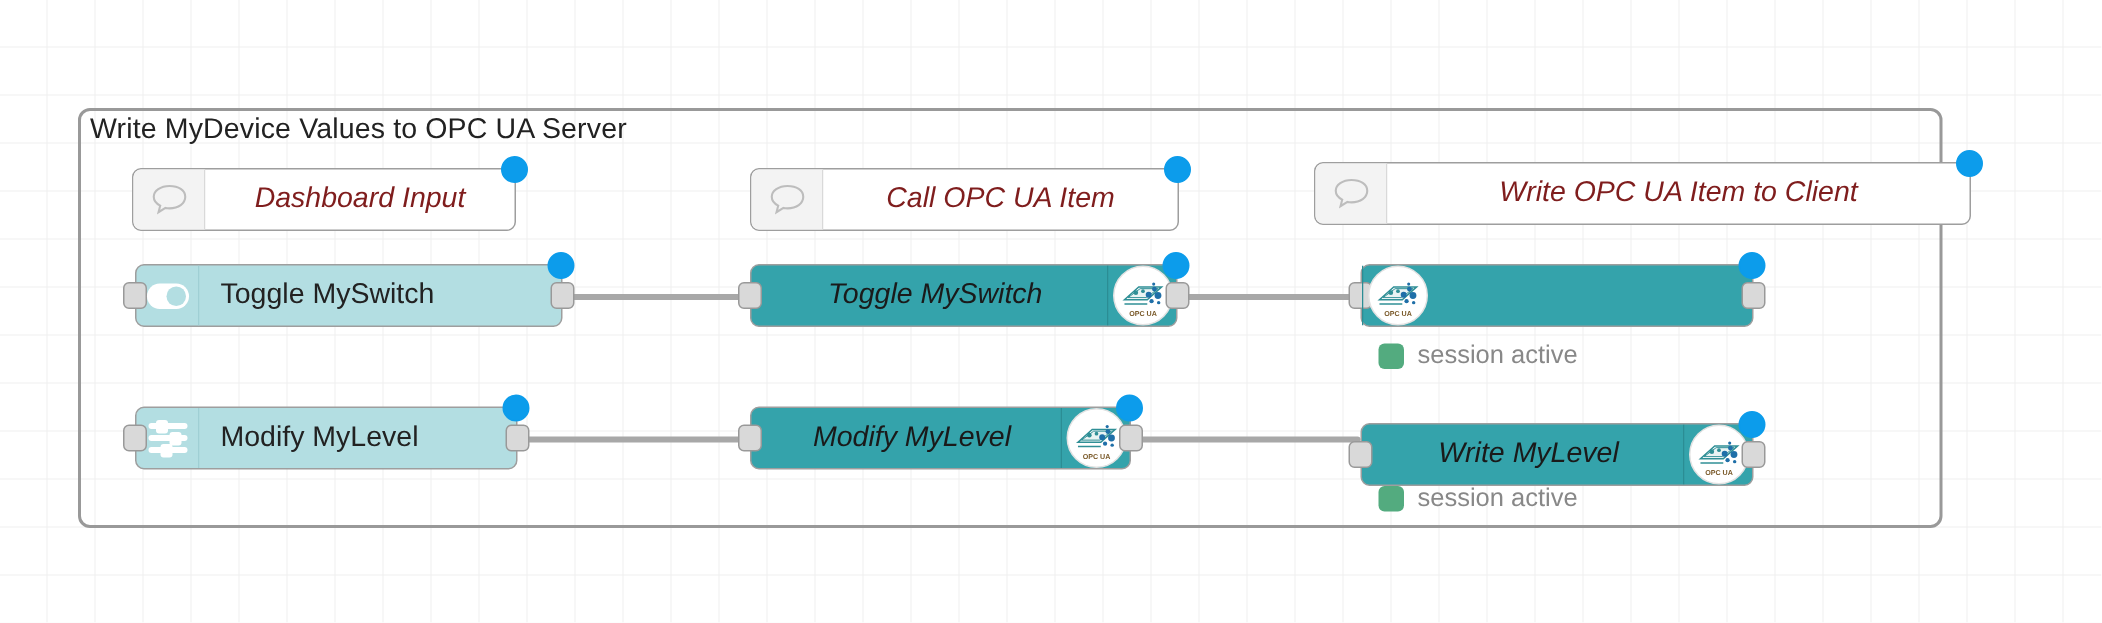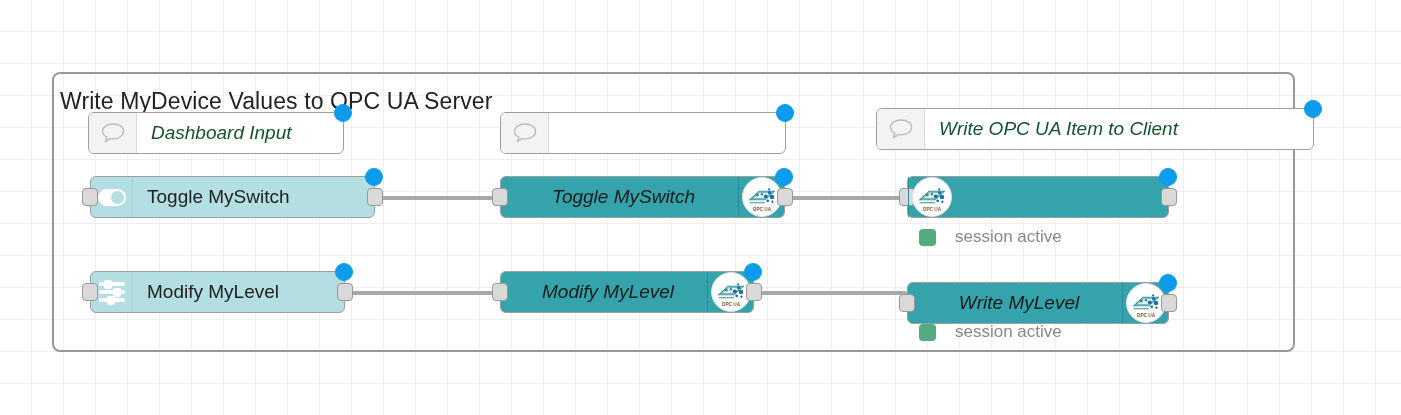--- a/index.html
+++ b/index.html
@@ -24,22 +24,22 @@
   .group-box {
     position: absolute;
     left: 52px; top: 72px;
     width: 1243px; height: 280px;
     border: 2px solid #999999;
     border-radius: 8px;
     background: transparent;
   }
   .group-label {
     position: absolute;
-    left: 60px; top: 88px;
-    font-size: 23px;
+    left: 60px; top: 76px;
+    font-size: 19px;
     color: #222222;
     letter-spacing: 0.1px;
     white-space: nowrap;
   }
 
   
   .wire {
     position: absolute;
     height: 4px;
     background: #a8a8a8;
@@ -63,24 +63,24 @@
   }
   .node-comment .cmt-icon-box {
     width: 48px; height: 100%;
     background: #f3f3f3;
     border-right: 1px solid #d9d9d9;
     border-radius: 5px 0 0 5px;
     display: flex; align-items: center; justify-content: center;
   }
   .node-comment .cmt-label {
     flex: 1;
-    text-align: left;
+    text-align: center;
     font-size: 19px;
     font-style: italic;
-    color: #14532d;
+    color: #7f1d1d;
     padding: 0 14px;
     white-space: nowrap;
   }
 
   
   .node-dash {
     background: #b3dee2;
     height: 42px;
   }
   .node-dash .dash-icon-box {
@@ -141,21 +141,21 @@
     background: #0c9ceb;
     border: 1px solid #0c9ceb;
     right: -9px; top: -9px;
   }
 
   
   .status {
     position: absolute;
     display: flex;
     align-items: center;
-    gap: 19px;
+    gap: 9px;
     text-align: center;
   }
   .status .sq {
     width: 17px; height: 17px;
     border-radius: 4px;
     background: #53ab7f;
   }
   .status .stxt {
     font-size: 17px;
     color: #888888;
@@ -222,20 +222,21 @@
     <div class="cmt-label">Dashboard Input</div>
     <div class="dot-blue"></div>
   </div>
 
   <div class="node node-comment" style="left:500px; top:112px; width:286px;">
     <div class="cmt-icon-box">
       <svg width="26" height="22" viewBox="0 0 26 22" aria-hidden="true">
         <path d="M13 2C7 2 2.5 5.2 2.5 9.2c0 2.4 1.7 4.6 4.3 5.9l-1.1 4.4 4.6-2.9c.9.2 1.8.3 2.7.3 6 0 10.5-3.2 10.5-7.7S19 2 13 2z" fill="none" stroke="#bdbdbd" stroke-width="1.4"></path>
       </svg>
     </div>
+    <div class="cmt-label">Call OPC UA Item</div>
     <div class="dot-blue"></div>
   </div>
 
   <div class="node node-comment" style="left:876px; top:108px; width:438px;">
     <div class="cmt-icon-box">
       <svg width="26" height="22" viewBox="0 0 26 22" aria-hidden="true">
         <path d="M13 2C7 2 2.5 5.2 2.5 9.2c0 2.4 1.7 4.6 4.3 5.9l-1.1 4.4 4.6-2.9c.9.2 1.8.3 2.7.3 6 0 10.5-3.2 10.5-7.7S19 2 13 2z" fill="none" stroke="#bdbdbd" stroke-width="1.4"></path>
       </svg>
     </div>
     <div class="cmt-label">Write OPC UA Item to Client</div>

